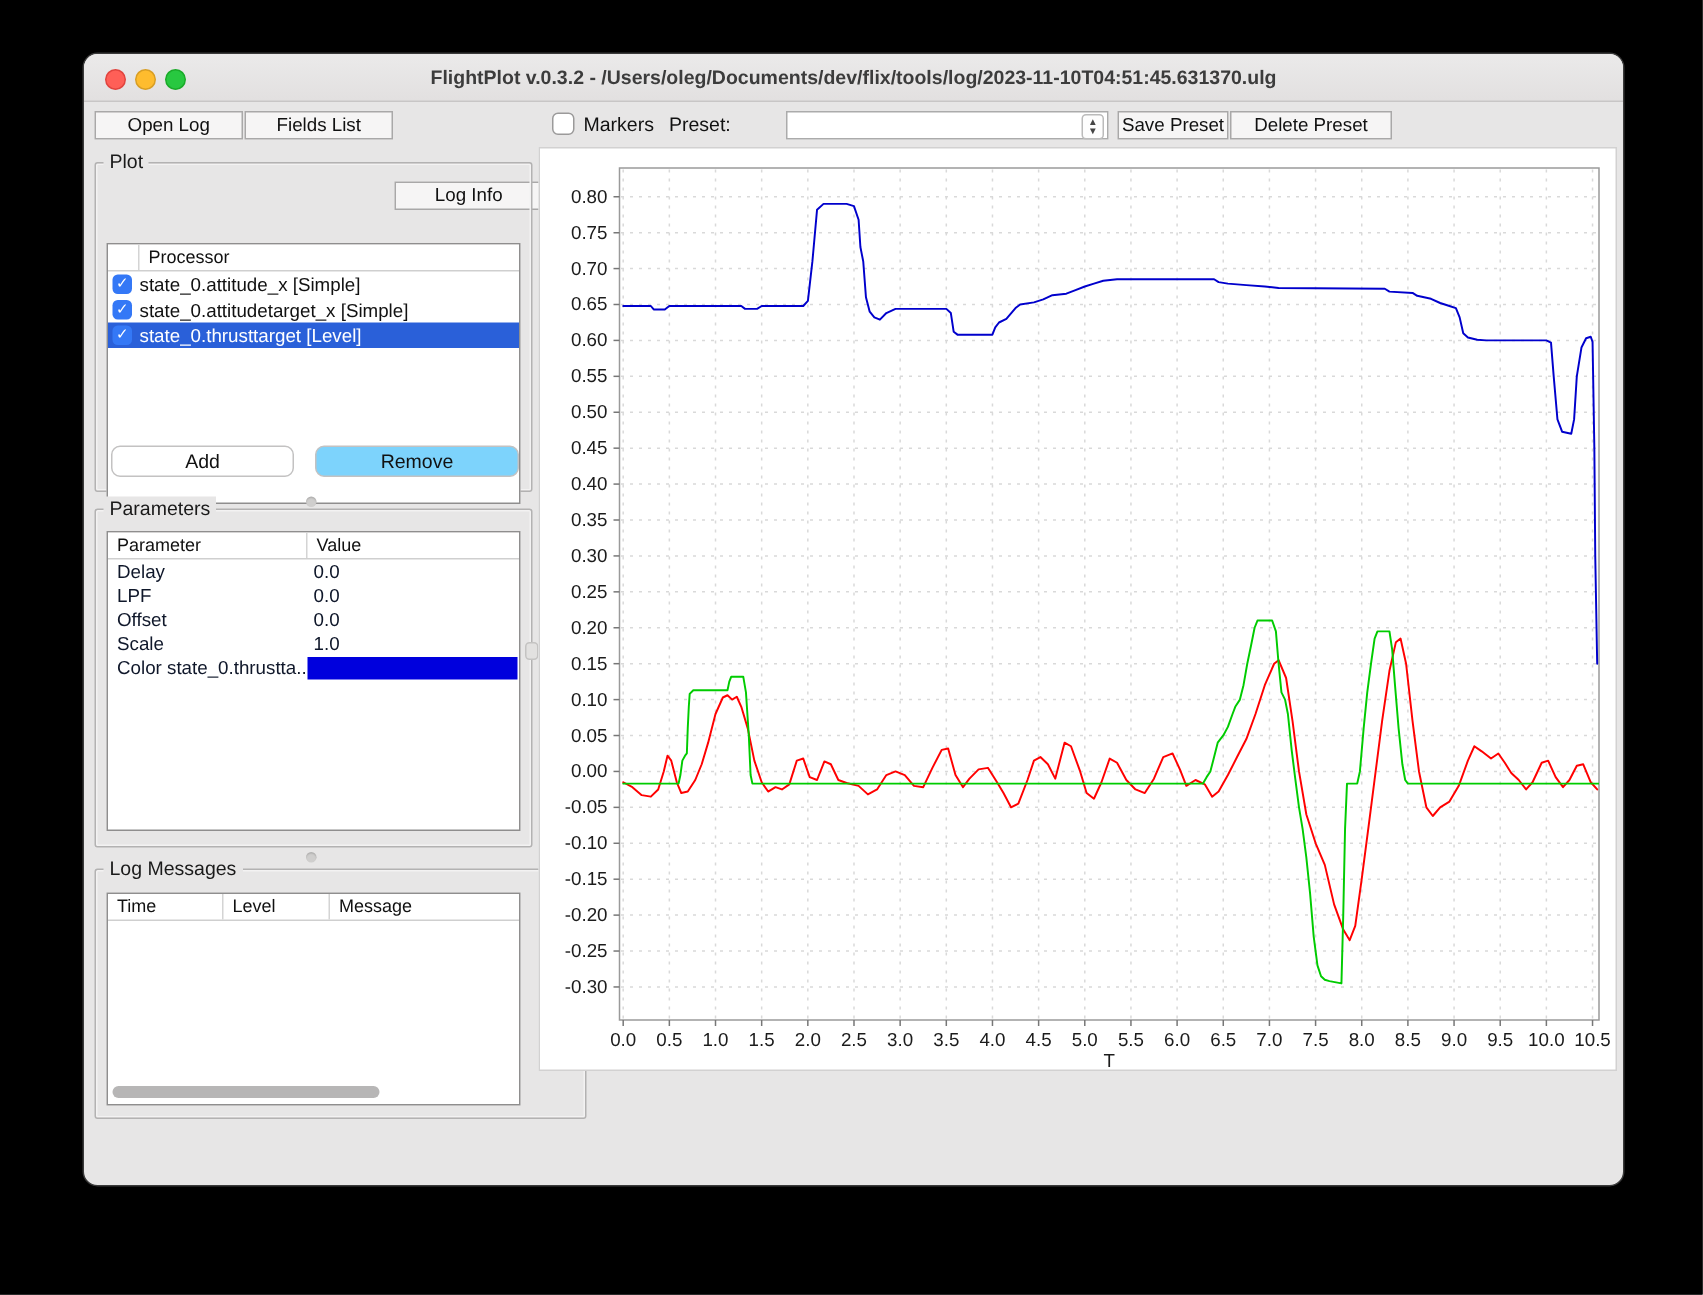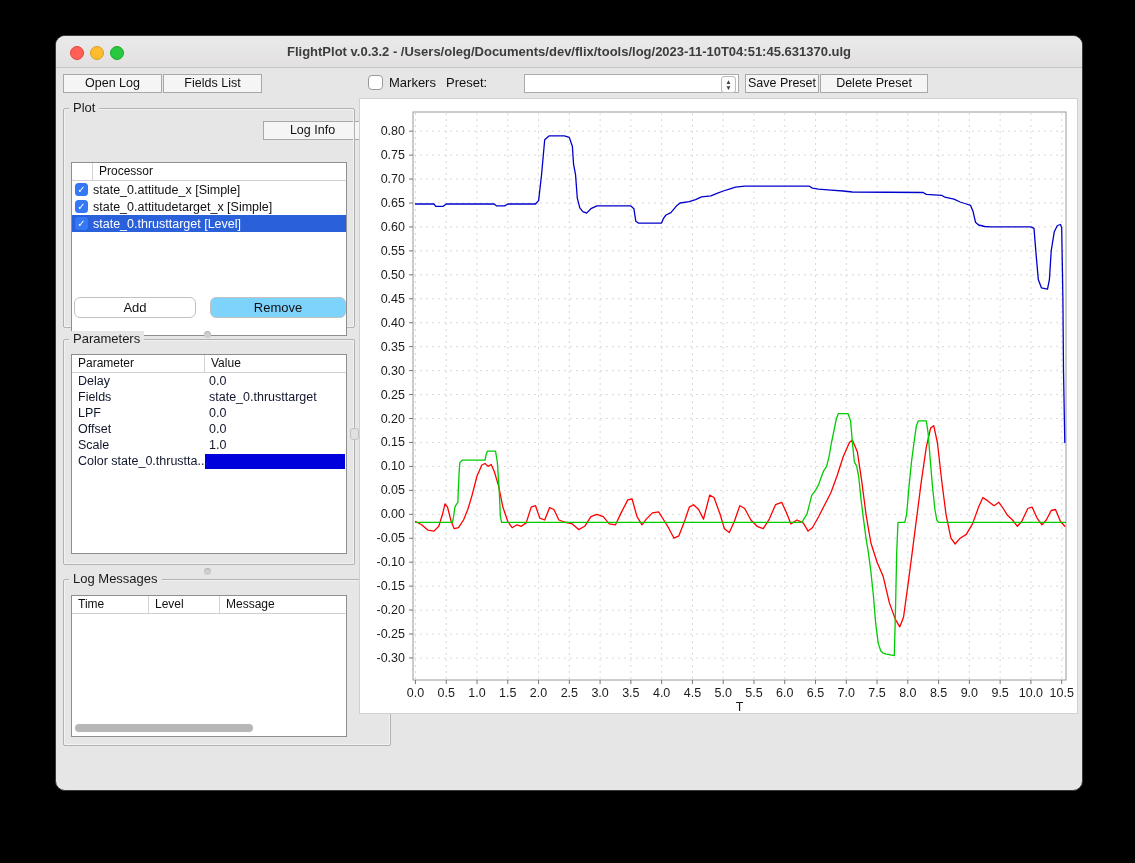--- a/index.html
+++ b/index.html
@@ -105,24 +105,20 @@
     <div class="group" style="top:303px;height:224px;">
       <span class="gtitle">Parameters</span>
       <div class="table" style="left:7px;top:14px;width:276px;height:200px;">
         <div class="thead">
           <div class="th" style="width:133px;">Parameter</div>
           <div class="th" style="flex:1;">Value</div>
         </div>
         <div class="prow">
           <span class="c1">Delay</span>
           <span class="c2">0.0</span>
-        </div>
-        <div class="prow">
-          <span class="c1">Fields</span>
-          <span class="c2">state_0.thrusttarget</span>
         </div>
         <div class="prow">
           <span class="c1">LPF</span>
           <span class="c2">0.0</span>
         </div>
         <div class="prow">
           <span class="c1">Offset</span>
           <span class="c2">0.0</span>
         </div>
         <div class="prow">

